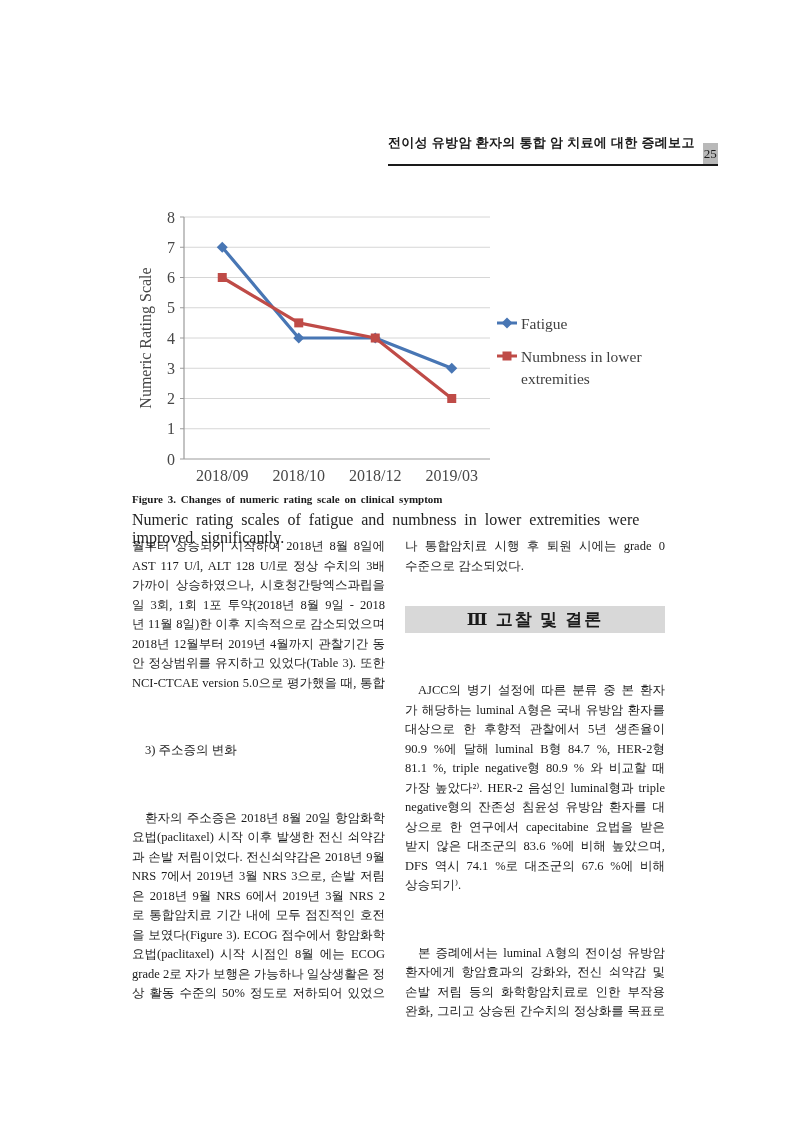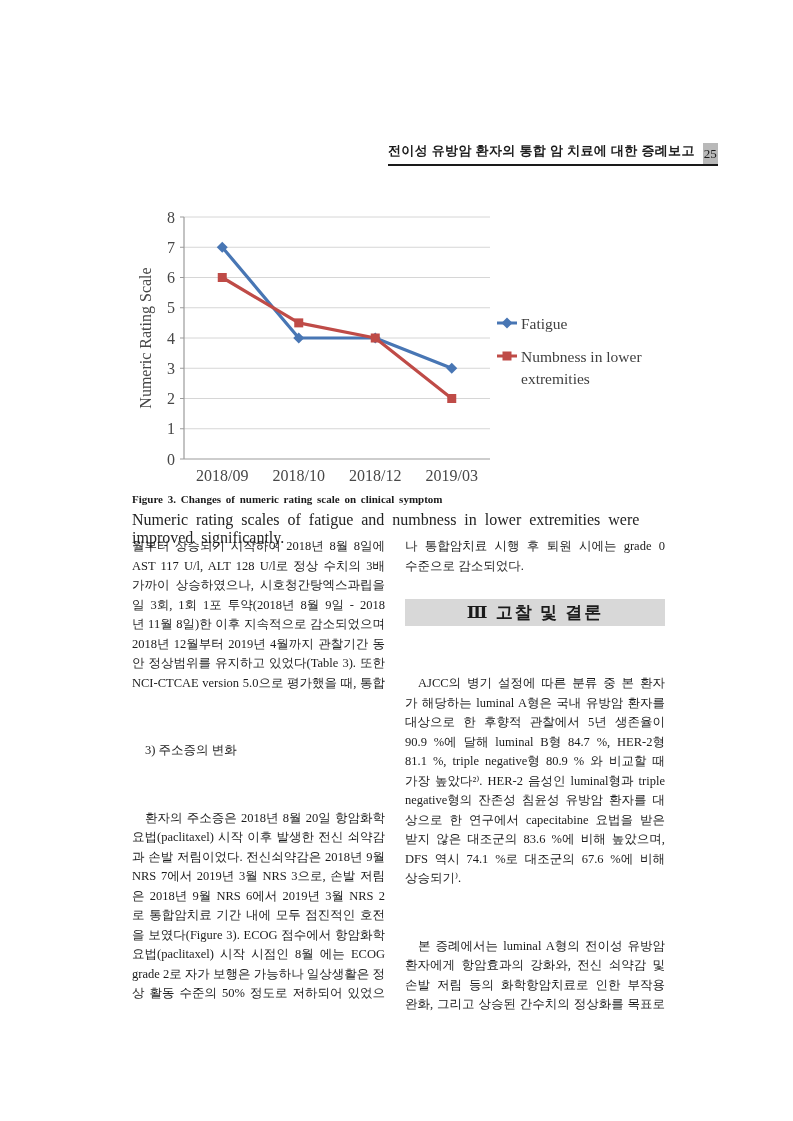--- a/index.html
+++ b/index.html
@@ -3,21 +3,21 @@
 <meta charset="utf-8">
 <style>
   html,body{margin:0;padding:0;background:#fff;}
   .page{position:relative;width:793px;height:1121px;background:#fff;overflow:hidden;
         font-family:"Liberation Serif","DejaVu Serif",serif;color:#1b1b1b;}
 
   
   .running-head{position:absolute;left:388px;top:140px;width:330px;height:24px;
     border-bottom:2px solid #1a1a1a;display:flex;align-items:flex-end;justify-content:flex-end;}
   .running-title{font-family:"Liberation Sans","DejaVu Sans",sans-serif;font-weight:bold;
-    font-size:13px;letter-spacing:.3px;padding-bottom:4px;margin-right:8px;white-space:nowrap;}
+    font-size:13px;letter-spacing:.3px;padding-bottom:12px;margin-right:8px;white-space:nowrap;}
   .page-num-box{width:44px;height:21px;background:#b9b9b9;display:flex;align-items:center;
     justify-content:center;font-size:13px;}
 
   
   .chart-wrap{position:absolute;left:135px;top:195px;width:555px;height:300px;}
   svg text{font-family:"Liberation Serif","DejaVu Serif",serif;}
 
   
   .cap-bold{position:absolute;left:132px;top:493px;width:545px;font-weight:bold;
     font-size:11px;word-spacing:2px;}
@@ -26,21 +26,21 @@
 
   
   .col{position:absolute;top:537px;}
   .col-left{left:132px;width:253px;}
   .col-right{left:405px;width:260px;}
   .line{height:19.5px;line-height:19.5px;font-size:12.5px;text-align:justify;
     text-align-last:justify;overflow:hidden;}
   .line.last{text-align-last:left;}
   .line.ind{text-indent:13px;margin-top:48px;}
   .para.gap{margin-top:16px;}
-  .section-heading{margin-top:23px;margin-bottom:14px;background:#d8d8d8;height:27px;
+  .section-heading{margin-top:30px;margin-bottom:14px;background:#d8d8d8;height:27px;
     line-height:27px;text-align:center;font-weight:bold;font-size:17px;letter-spacing:2px;}
 </style>
 </head>
 <body>
 
 <div class="page">
 
   <div class="running-head">
     <span class="running-title">전이성 유방암 환자의 통합 암 치료에 대한 증례보고</span>
     <span class="page-num-box">

